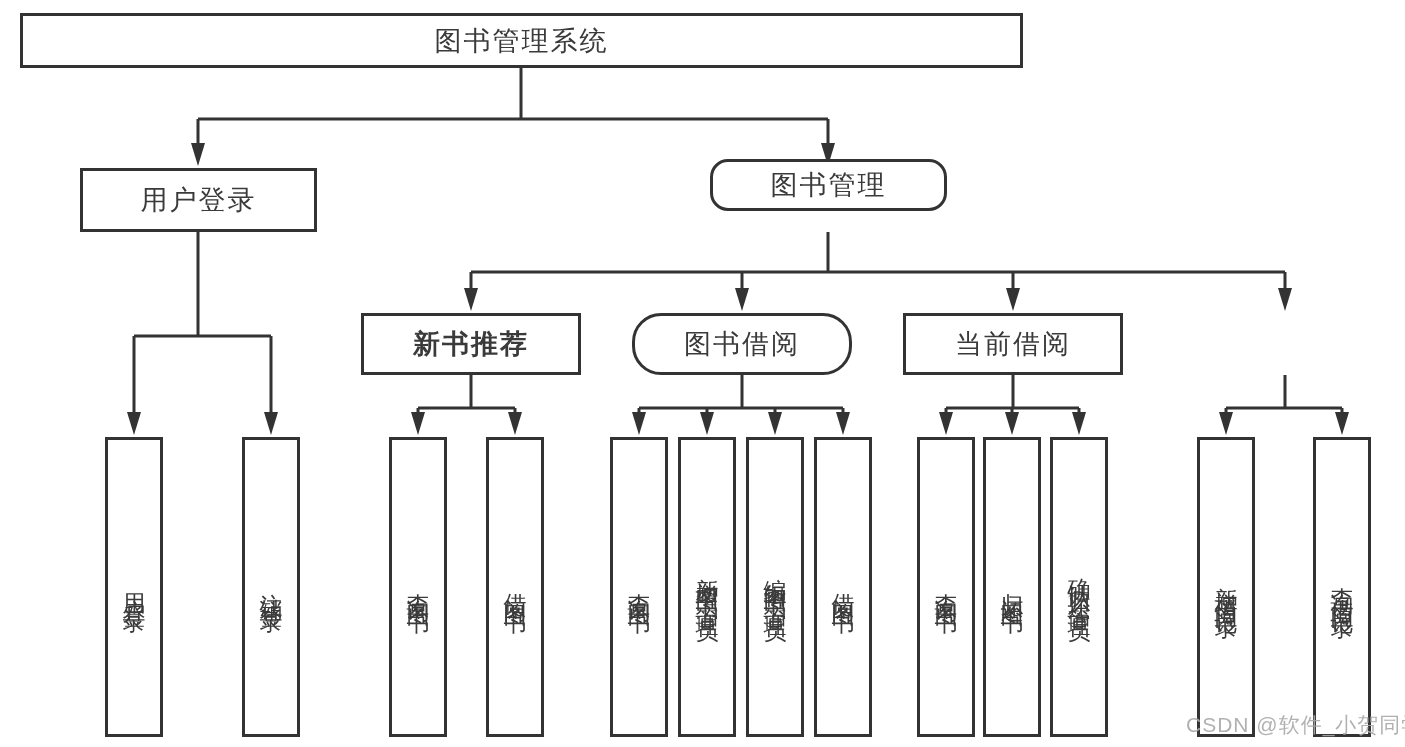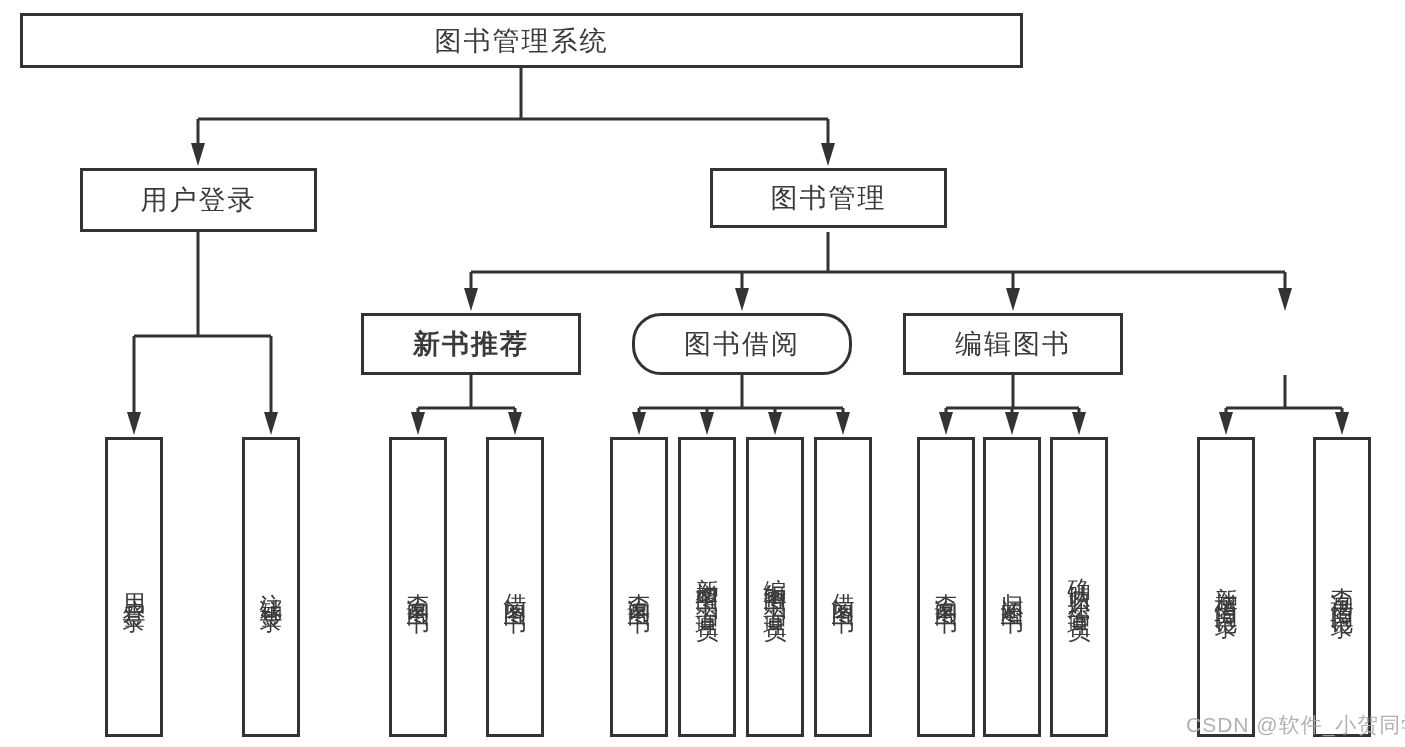--- a/index.html
+++ b/index.html
@@ -34,21 +34,21 @@
     text-orientation: mixed;
     font-size: 23px;
     letter-spacing: 6px;
     line-height: 1;
     white-space: nowrap;
   }
   
   .n-root   { left: 20px;   top: 13px;  width: 1003px; height: 55px; }
   
   .n-login  { left: 80px;   top: 168px; width: 237px;  height: 64px; }
-  .n-mgmt   { left: 710px;  top: 168px; width: 237px;  height: 60px; }
+  .n-mgmt   { left: 710px;  top: 159px; width: 237px;  height: 52px; border-radius: 18px; }
   
   .n-l3     { top: 313px; width: 220px; height: 62px; }
   .n-recommend { left: 361px; font-weight: bold; }
   .n-borrow    { left: 632px; border-radius: 29px; }
   .n-current   { left: 903px; }
   .n-records   { left: 1175px; }
   
   .n-leaf { top: 437px; width: 58px; height: 300px; }
   .x-a1 { left: 105px; }  .x-a2 { left: 242px; }
   .x-b1 { left: 389px; }  .x-b2 { left: 486px; }
@@ -106,21 +106,21 @@
     <polygon points="1335,412 1349,412 1342,435"></polygon>
   </svg>
 
   <div class="node h-node n-root">图书管理系统</div>
 
   <div class="node h-node n-login">用户登录</div>
   <div class="node h-node n-mgmt">图书管理</div>
 
   <div class="node h-node n-l3 n-recommend">新书推荐</div>
   <div class="node h-node n-l3 n-borrow">图书借阅</div>
-  <div class="node h-node n-l3 n-current">编辑图书</div>
+  <div class="node h-node n-l3 n-current">当前借阅</div>
 
   <div class="node v-node n-leaf x-a1">用户登录</div>
   <div class="node v-node n-leaf x-a2">注销登录</div>
 
   <div class="node v-node n-leaf x-b1">查询图书</div>
   <div class="node v-node n-leaf x-b2">借阅图书</div>
 
   <div class="node v-node n-leaf x-c1">查询图书</div>
   <div class="node v-node n-leaf x-c2">新增图书（管理员）</div>
   <div class="node v-node n-leaf x-c3">编辑图书（管理员）</div>

